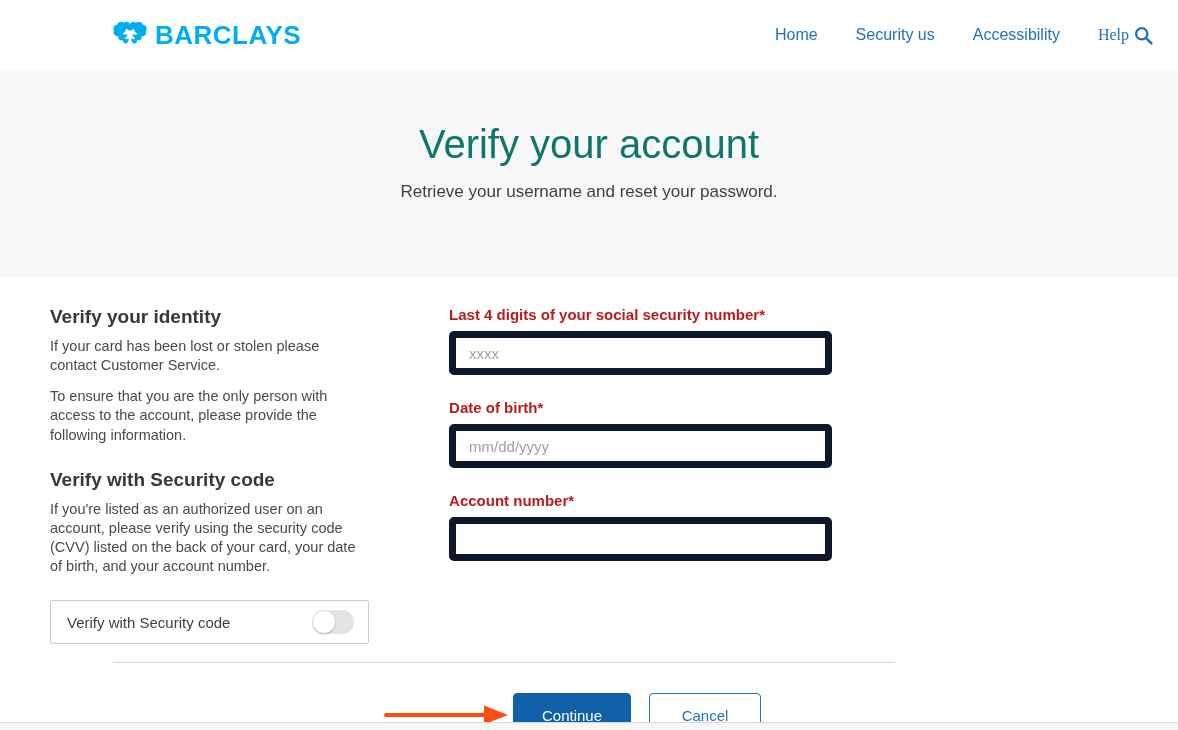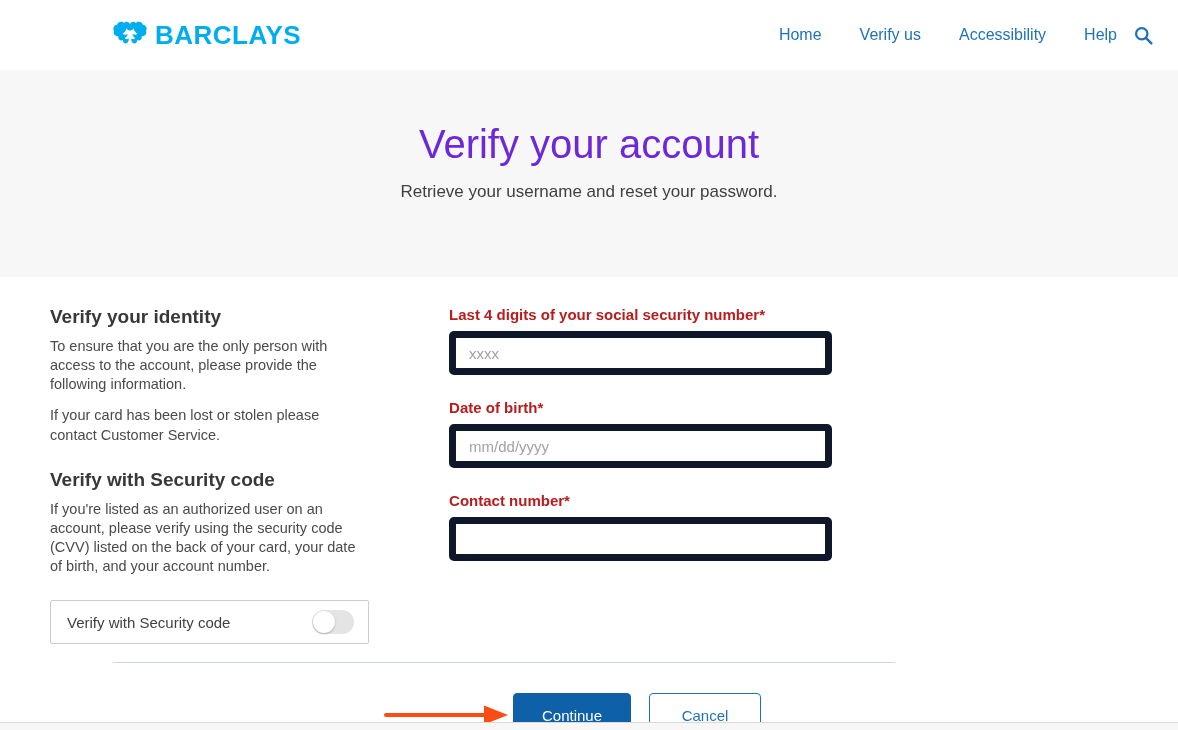--- a/index.html
+++ b/index.html
@@ -37,32 +37,32 @@
     display: flex;
     align-items: center;
     gap: 38px;
   }
   .nav-link {
     color: #1f72b9;
     font-size: 16px;
     text-decoration: none;
     cursor: pointer;
   }
-  .help-group { display: flex; align-items: center; gap: 16px; }
+  .help-group { display: flex; align-items: center; gap: 4px; font-family: Liberation Serif, serif; }
   .search-icon { display: inline-flex; cursor: pointer; }
 
   
   .hero {
     height: 207px;
     background: #f7f7f7;
     text-align: center;
     padding-top: 52px;
   }
   .hero-title {
-    color: #6d28d9;
+    color: #0f766e;
     font-size: 40px;
     font-weight: 300;
     line-height: 1.1;
   }
   .hero-subtitle {
     margin-top: 16px;
     color: #3f3f3f;
     font-size: 17px;
   }
 
@@ -204,21 +204,21 @@
   <div class="brand">
     <span style="display:inline-flex;">
       <svg width="34" height="30" viewBox="0 0 100 88" aria-hidden="true">
         <path fill="#00aeef" d="M50 12 C46 4 37 3 33 9 C26 2 14 5 12 14 C3 14 -2 24 3 32 C-1 41 7 50 16 47 C13 55 21 63 29 59 C28 67 37 72 43 66 C46 63 47 59 46 54 C42 57 37 57 34 53 C39 51 42 47 43 41 C38 44 32 44 28 40 C34 37 38 32 39 25 C43 29 47 31 50 31 C53 31 57 29 61 25 C62 32 66 37 72 40 C68 44 62 44 57 41 C58 47 61 51 66 53 C63 57 58 57 54 54 C53 59 54 63 57 66 C63 72 72 67 71 59 C79 63 87 55 84 47 C93 50 101 41 97 32 C102 24 97 14 88 14 C86 5 74 2 67 9 C63 3 54 4 50 12 Z"></path>
       </svg>
     </span>
     <span class="brand-word">BARCLAYS</span>
   </div>
   <nav class="nav">
     <a class="nav-link">Home</a>
-    <a class="nav-link">Verify us</a>
+    <a class="nav-link">Security us</a>
     <a class="nav-link">Accessibility</a>
     <span class="help-group">
       <a class="nav-link">Help</a>
       <span class="search-icon">
         <svg width="21" height="21" viewBox="0 0 24 24" aria-hidden="true">
           <circle cx="10" cy="10" r="6.5" fill="none" stroke="#1f72b9" stroke-width="2.6"></circle>
           <line x1="15" y1="15" x2="21" y2="21" stroke="#1f72b9" stroke-width="2.8" stroke-linecap="round"></line>
         </svg>
       </span>
     </span>
@@ -228,22 +228,22 @@
 <div class="hero">
   <h1 class="hero-title">Verify your account</h1>
   <p class="hero-subtitle">Retrieve your username and reset your password.</p>
 </div>
 
 <div class="main">
   <div class="columns">
 
     <div class="col-left">
       <h2 class="section-heading">Verify your identity</h2>
+      <p>If your card has been lost or stolen please contact Customer Service.</p>
       <p>To ensure that you are the only person with access to the account, please provide the following information.</p>
-      <p>If your card has been lost or stolen please contact Customer Service.</p>
 
       <h2 class="section-heading section-gap">Verify with Security code</h2>
       <p>If you're listed as an authorized user on an account, please verify using the security code (CVV) listed on the back of your card, your date of birth, and your account number.</p>
 
       <div class="toggle-box">
         <span class="toggle-label">Verify with Security code</span>
         <span class="toggle" role="switch" aria-checked="false">
           <span class="toggle-knob"></span>
         </span>
       </div>
@@ -252,21 +252,21 @@
     <div class="col-right">
       <div class="field-group">
         <label class="field-label">Last 4 digits of your social security number*</label>
         <input class="text-input" type="text" placeholder="xxxx" style="">
       </div>
       <div class="field-group">
         <label class="field-label">Date of birth*</label>
         <input class="text-input" type="text" placeholder="mm/dd/yyyy" style="">
       </div>
       <div class="field-group">
-        <label class="field-label">Contact number*</label>
+        <label class="field-label">Account number*</label>
         <input class="text-input" type="text" placeholder="" style="">
       </div>
     </div>
 
   </div>
 </div>
 
 <hr class="divider">
 
 <div class="actions">

